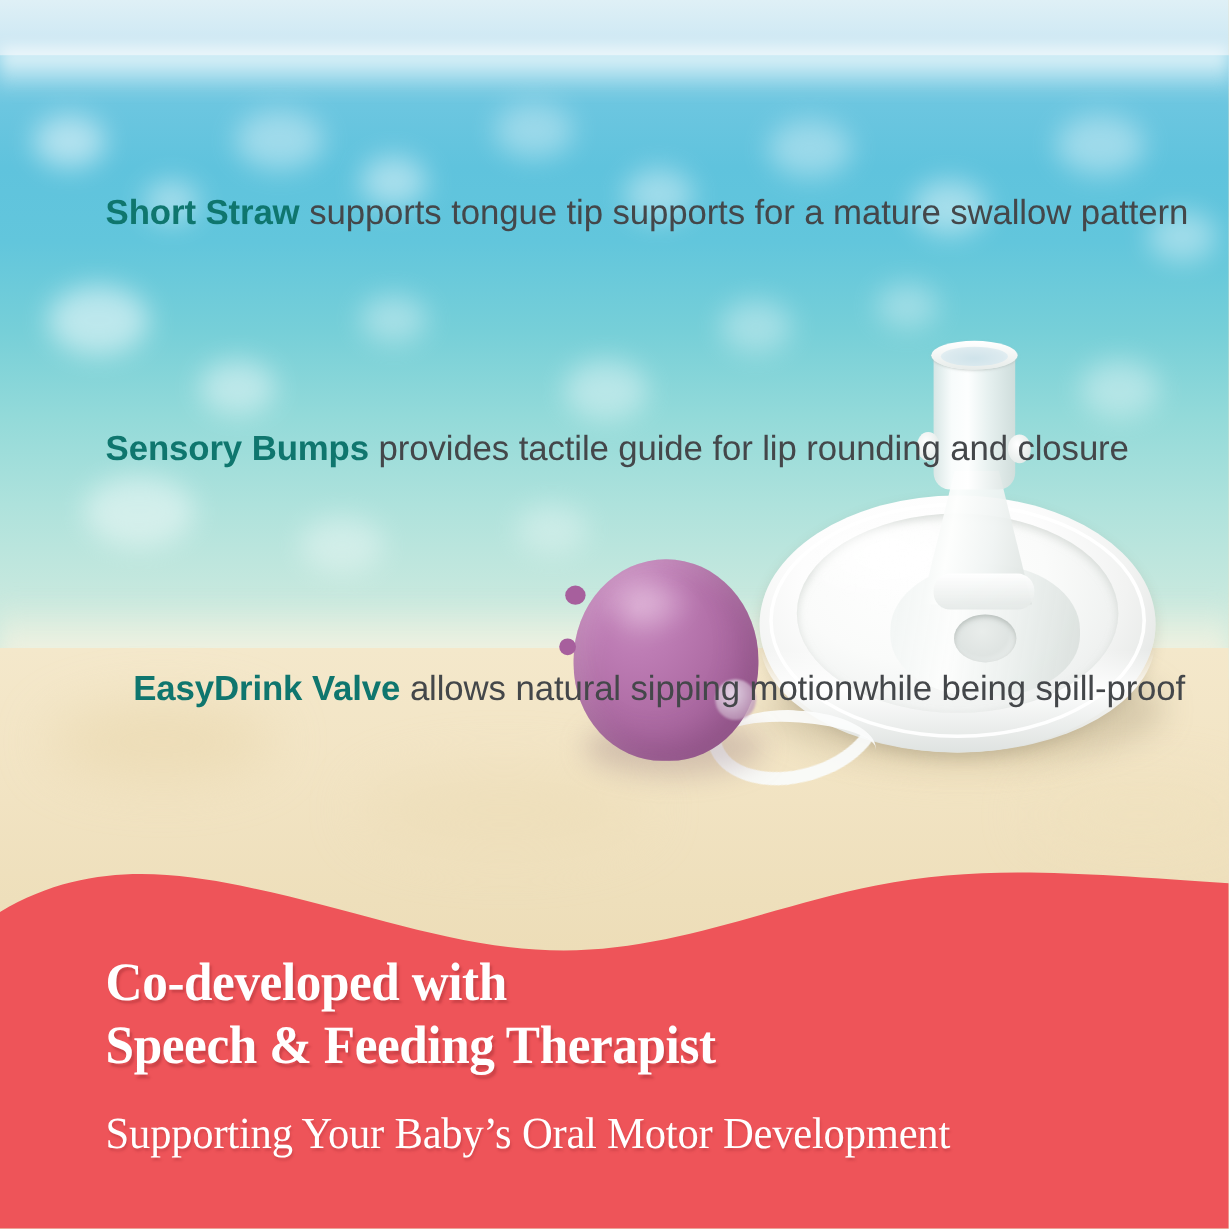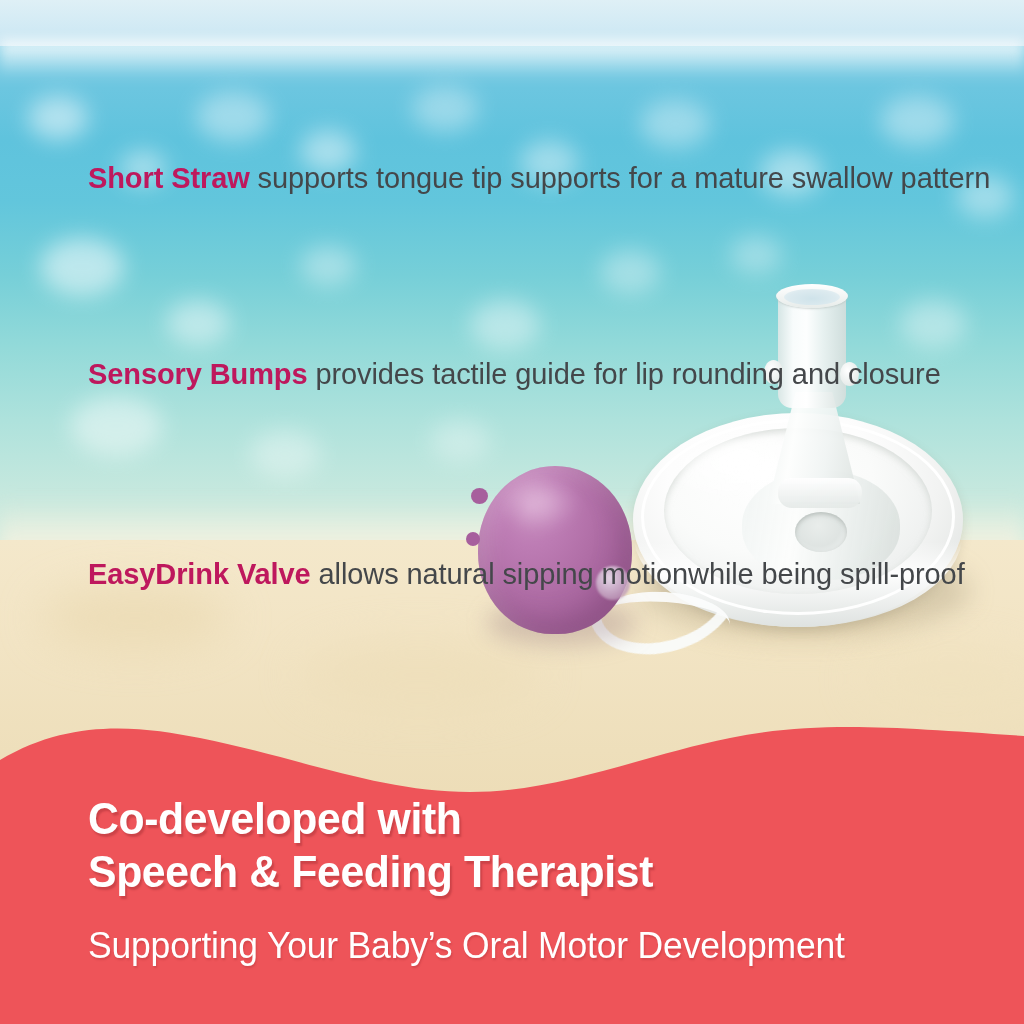--- a/index.html
+++ b/index.html
@@ -194,28 +194,28 @@
   .ball-connector{
     position:absolute;left:596px;top:566px;width:34px;height:34px;
     border-radius:50%;
     background:radial-gradient(ellipse at 40% 35%,rgba(235,225,238,.9),rgba(168,120,160,.75));
     filter:blur(1px);
   }
 
   
   .feat{position:absolute;left:88px;color:#44474a;font-size:29px;line-height:40px;
         letter-spacing:-.1px;}
-  .feat b{color:#be185d;font-weight:700;}
+  .feat b{color:#0f766e;font-weight:700;}
   #feat0{top:158px;}
   #feat1{top:354px;}
-  #feat2{top:554px;}
+  #feat2{top:554px;margin-left:23px;}
 
   
   .banner{
-    position:absolute;left:0;top:700px;width:1024px;height:324px;
+    position:absolute;left:0;top:700px;width:1024px;height:324px;font-family:Liberation Serif, serif;
   }
   .banner svg{position:absolute;left:0;top:0;display:block;}
   .banner-text{position:absolute;left:0;top:0;width:1024px;height:324px;}
   .headline{
     position:absolute;left:88px;top:92px;width:900px;
     color:#ffffff;font-weight:700;font-size:45px;line-height:53px;
     letter-spacing:-.4px;
     text-shadow:2px 3px 2px rgba(150,40,45,.38);
     transform:scaleX(.95);transform-origin:left top;
   }

